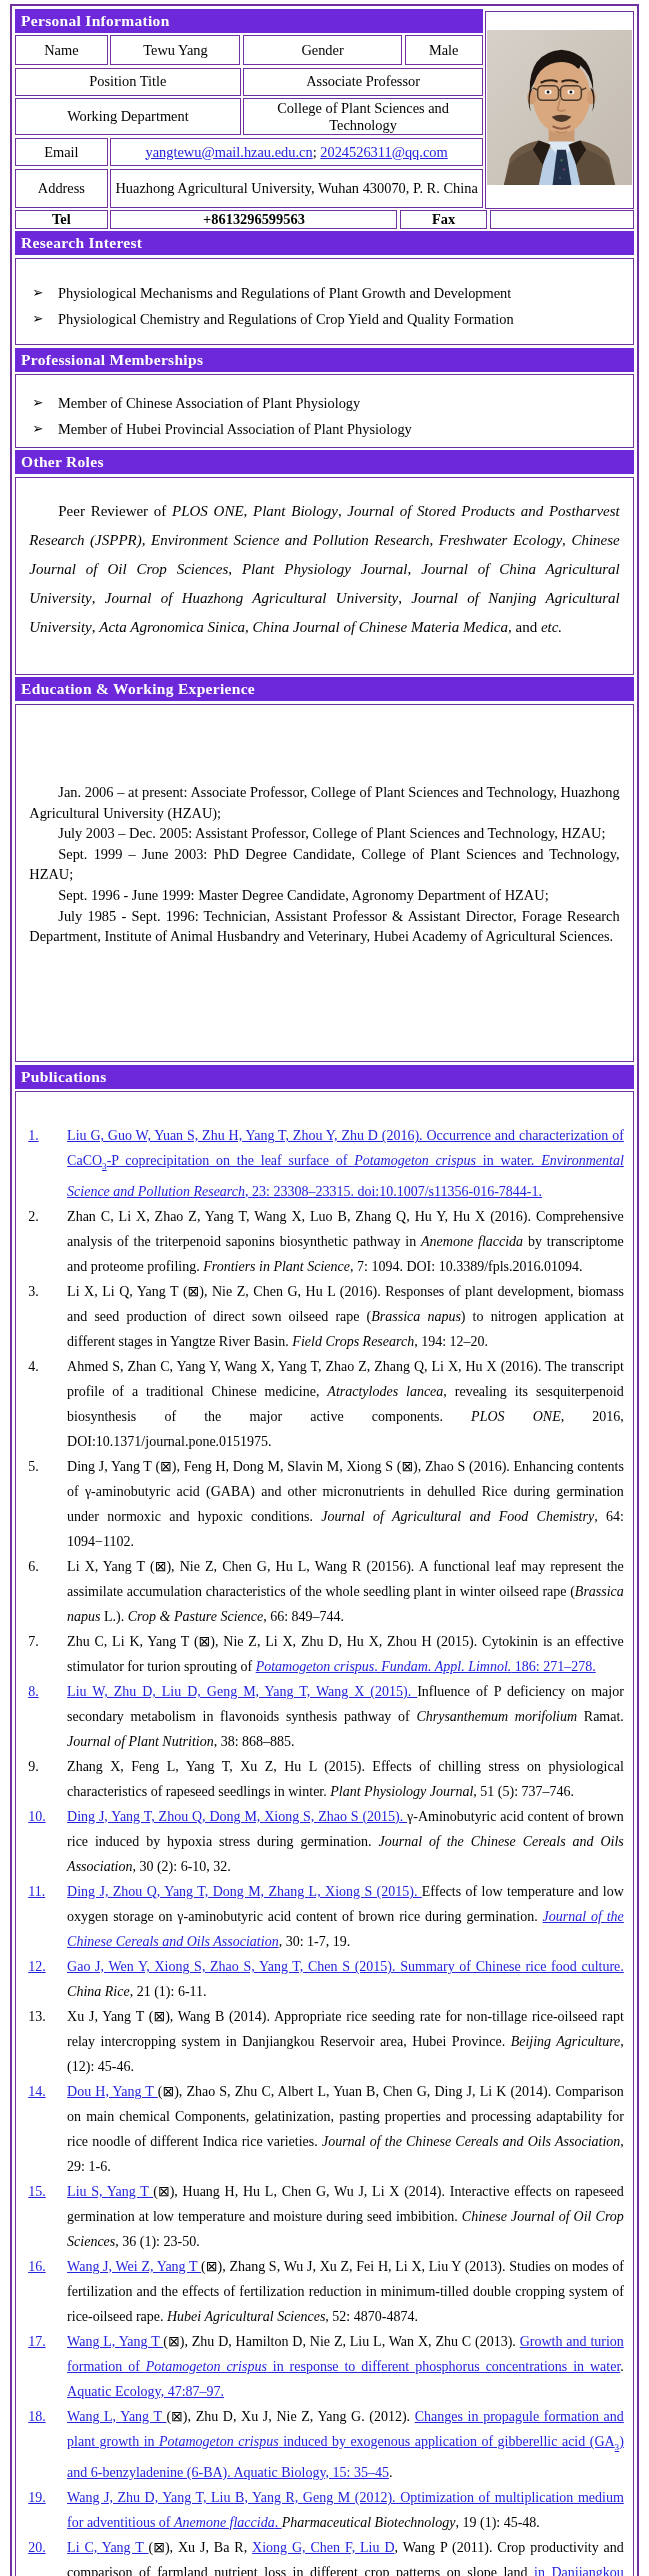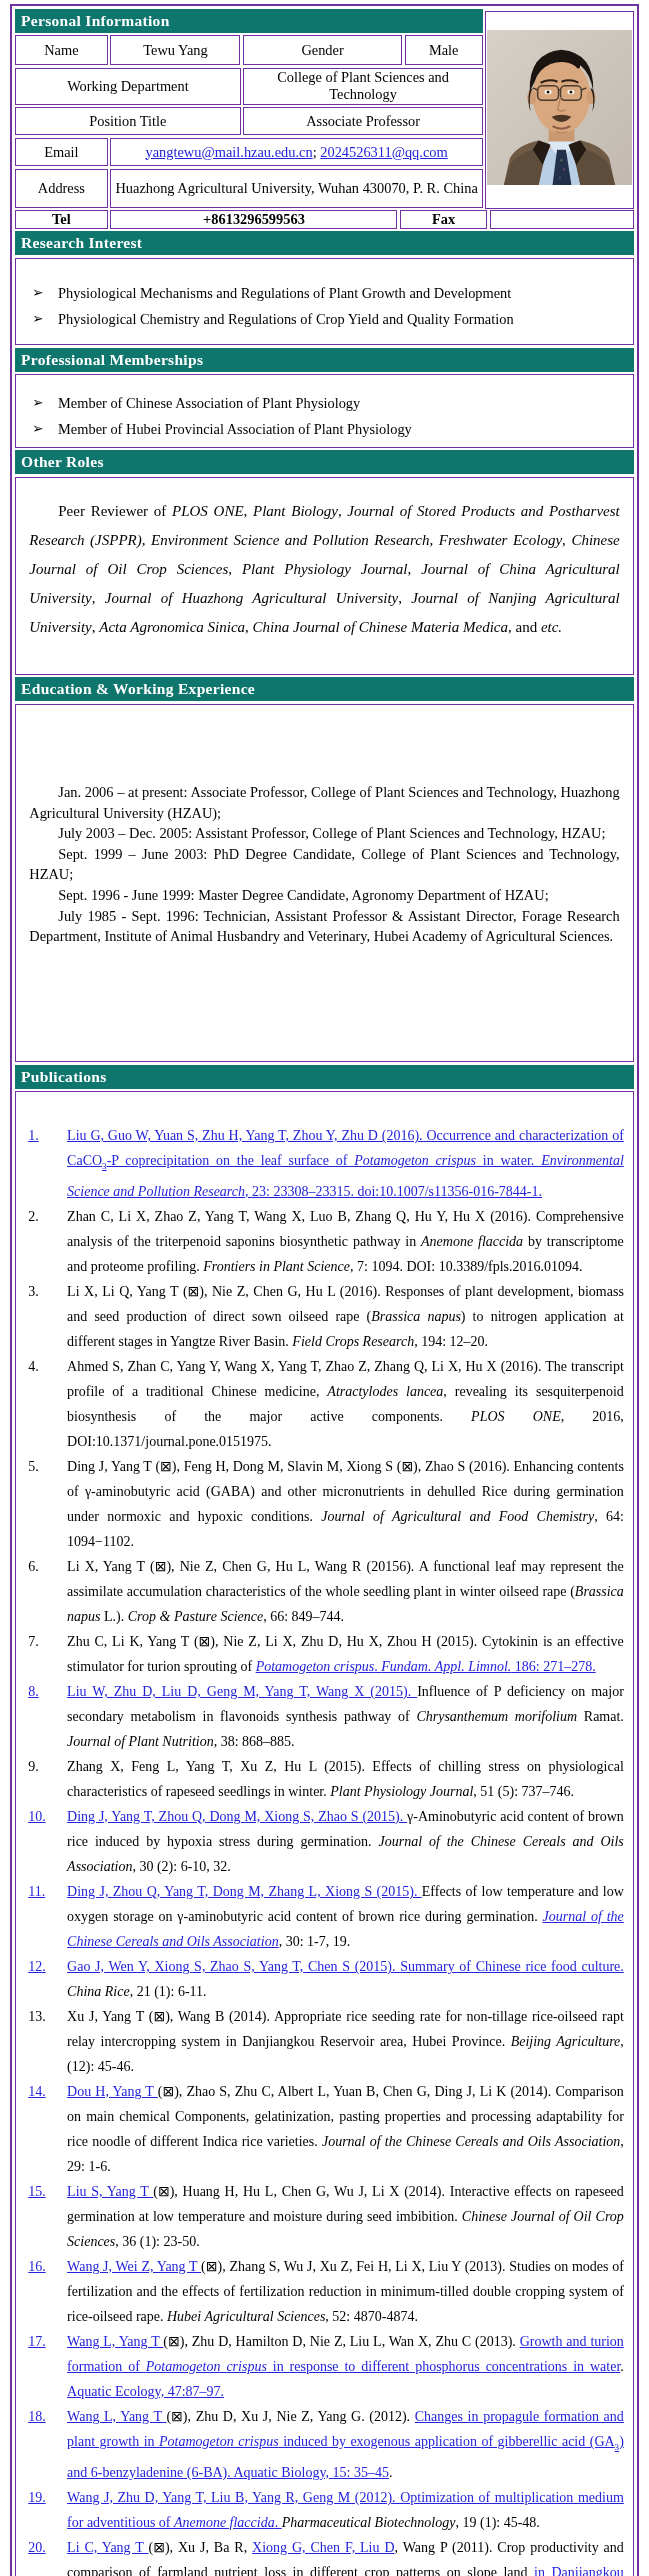--- a/index.html
+++ b/index.html
@@ -1,21 +1,21 @@
 <!DOCTYPE html>
 <html style="font-size:8.2px"><head>
 <meta charset="utf-8">
 <style>
   * { box-sizing: border-box; }
   body { margin: 0; background: #ffffff; font-family: "Liberation Serif", serif; color: #000; }
   .page { width: 649px; min-height: 3426px; background: #fff; position: relative; }
   .doc { margin: 4.1px 10.3px 0 10.3px; border: 2.1px solid #7030A0; background: #fff; padding-bottom: 2.6px; }
 
   .bar {
-    background: #0f766e; color: #fff; font-weight: bold; font-size: 15.5px;
+    background: #6d28d9; color: #fff; font-weight: bold; font-size: 15.5px;
     height: 24px; line-height: 24px; padding-left: 6.2px; margin: 2.6px;
     letter-spacing: 0.3px;
   }
   .box { border: 1.5px solid #7030A0; margin: 0 2.6px 2.6px 2.6px; background: #fff; }
 
   
   .top { position: relative; }
   .top .bar, .top .prow { margin-right: 154px; }
   .prow { display: flex; gap: 2.6px; margin: 0 2.6px 2.6px 2.6px; }
   .pcell {
@@ -76,27 +76,27 @@
   <div class="doc">
 
     <div class="top">
       <div class="bar">Personal Information</div>
       <div class="prow r1">
         <div class="pcell w-name">Name</div>
         <div class="pcell w-nameval">Tewu Yang</div>
         <div class="pcell w-gender">Gender</div>
         <div class="pcell flex1">Male</div>
       </div>
+      <div class="prow r2">
+        <div class="pcell w-pos">Position Title</div>
+        <div class="pcell flex1">Associate Professor</div>
+      </div>
       <div class="prow r3">
         <div class="pcell w-pos">Working Department</div>
         <div class="pcell flex1">College of Plant Sciences and Technology</div>
-      </div>
-      <div class="prow r2">
-        <div class="pcell w-pos">Position Title</div>
-        <div class="pcell flex1">Associate Professor</div>
       </div>
       <div class="prow r4">
         <div class="pcell w-name">Email</div>
         <div class="pcell flex1">
           <span>
             <span class="lnk">yangtewu@mail.hzau.edu.cn</span><span>; </span><span class="lnk">2024526311@qq.com</span>
           </span>
         </div>
       </div>
       <div class="prow r5">

